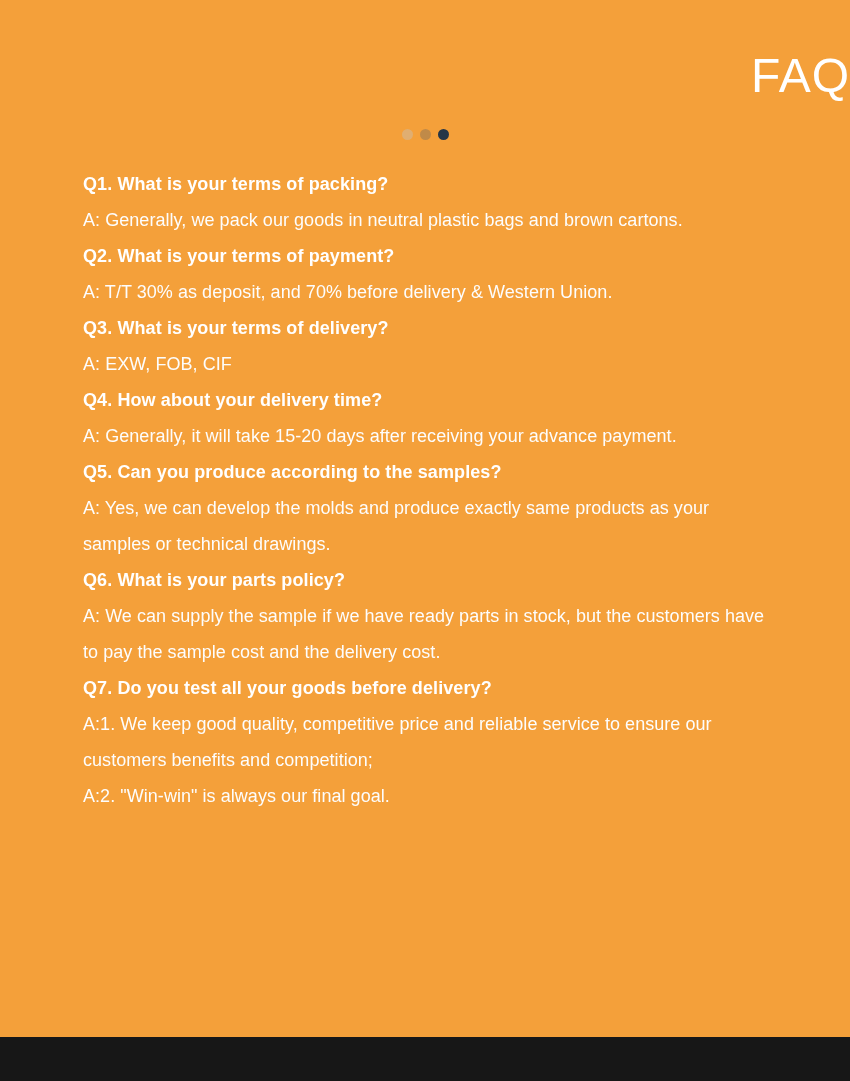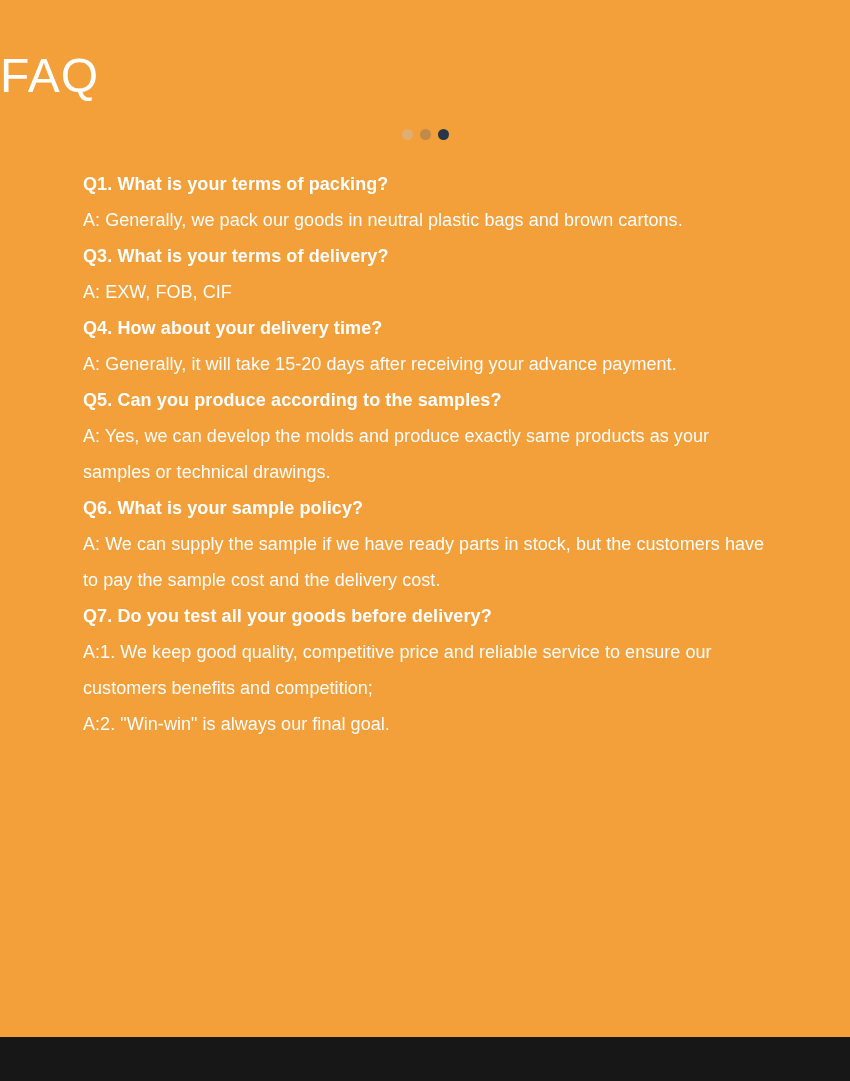--- a/index.html
+++ b/index.html
@@ -24,21 +24,21 @@
     position: absolute;
     top: 0;
     left: 0;
     width: 850px;
     height: 1037px;
     background: #f4a03a;
   }
   .faq-title {
     margin: 0;
     padding-top: 50px;
-    text-align: left;
+    text-align: right;
     color: #ffffff;
     font-size: 48px;
     font-weight: 300;
     letter-spacing: 1px;
     line-height: 1.1;
     font-family: "Liberation Sans", sans-serif;
   }
   .dots {
     display: flex;
     justify-content: center;
@@ -103,33 +103,37 @@
         <span class="dot" style="background: rgb(192, 138, 72);"></span>
         <span class="dot" style="background: rgb(36, 54, 71);"></span>
       </div>
 
     <div class="faq-body">
         <div class="qa-block">
           <p class="question">Q1. What is your terms of packing?</p>
           <p class="answer">A: Generally, we pack our goods in neutral plastic bags and brown cartons.</p>
         </div>
         <div class="qa-block">
+          <p class="question">Q2. What is your terms of payment?</p>
+          <p class="answer">A: T/T 30% as deposit, and 70% before delivery &amp; Western Union.</p>
+        </div>
+        <div class="qa-block">
           <p class="question">Q3. What is your terms of delivery?</p>
           <p class="answer">A: EXW, FOB, CIF</p>
         </div>
         <div class="qa-block">
           <p class="question">Q4. How about your delivery time?</p>
           <p class="answer">A: Generally, it will take 15-20 days after receiving your advance payment.</p>
         </div>
         <div class="qa-block">
           <p class="question">Q5. Can you produce according to the samples?</p>
           <p class="answer">A: Yes, we can develop the molds and produce exactly same products as your samples or technical drawings.</p>
         </div>
         <div class="qa-block">
-          <p class="question">Q6. What is your sample policy?</p>
+          <p class="question">Q6. What is your parts policy?</p>
           <p class="answer">A: We can supply the sample if we have ready parts in stock, but the customers have to pay the sample cost and the delivery cost.</p>
         </div>
         <div class="qa-block">
           <p class="question">Q7. Do you test all your goods before delivery?</p>
         </div>
         <div class="qa-block">
           <p class="answer">A:1. We keep good quality, competitive price and reliable service to ensure our customers benefits and competition;</p>
           <p class="answer">A:2. "Win-win" is always our final goal.</p>
         </div>
       </div>

